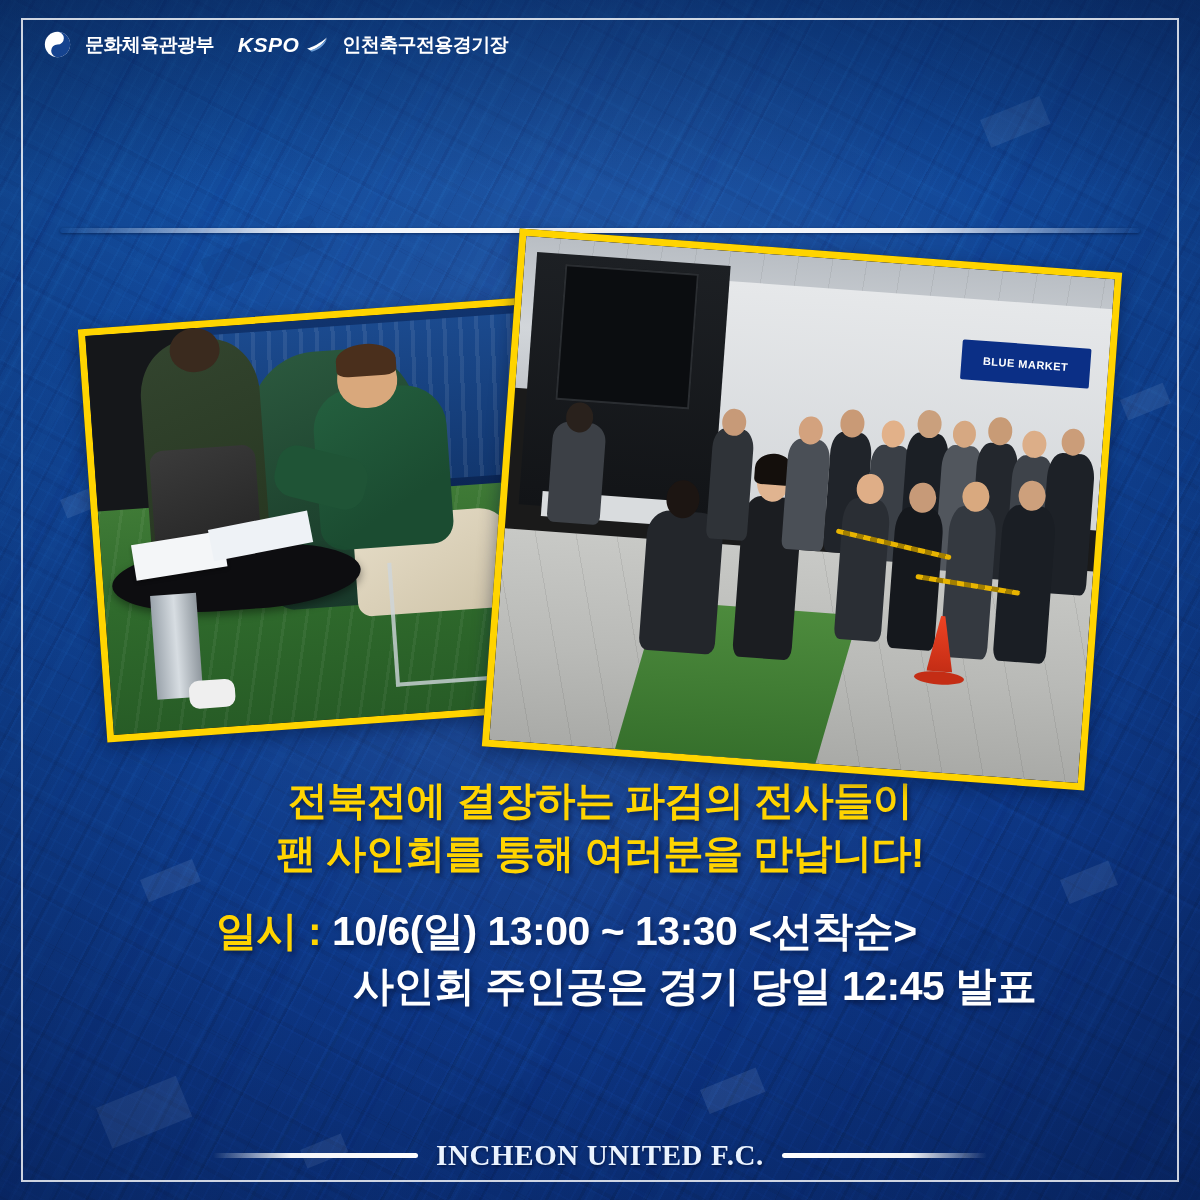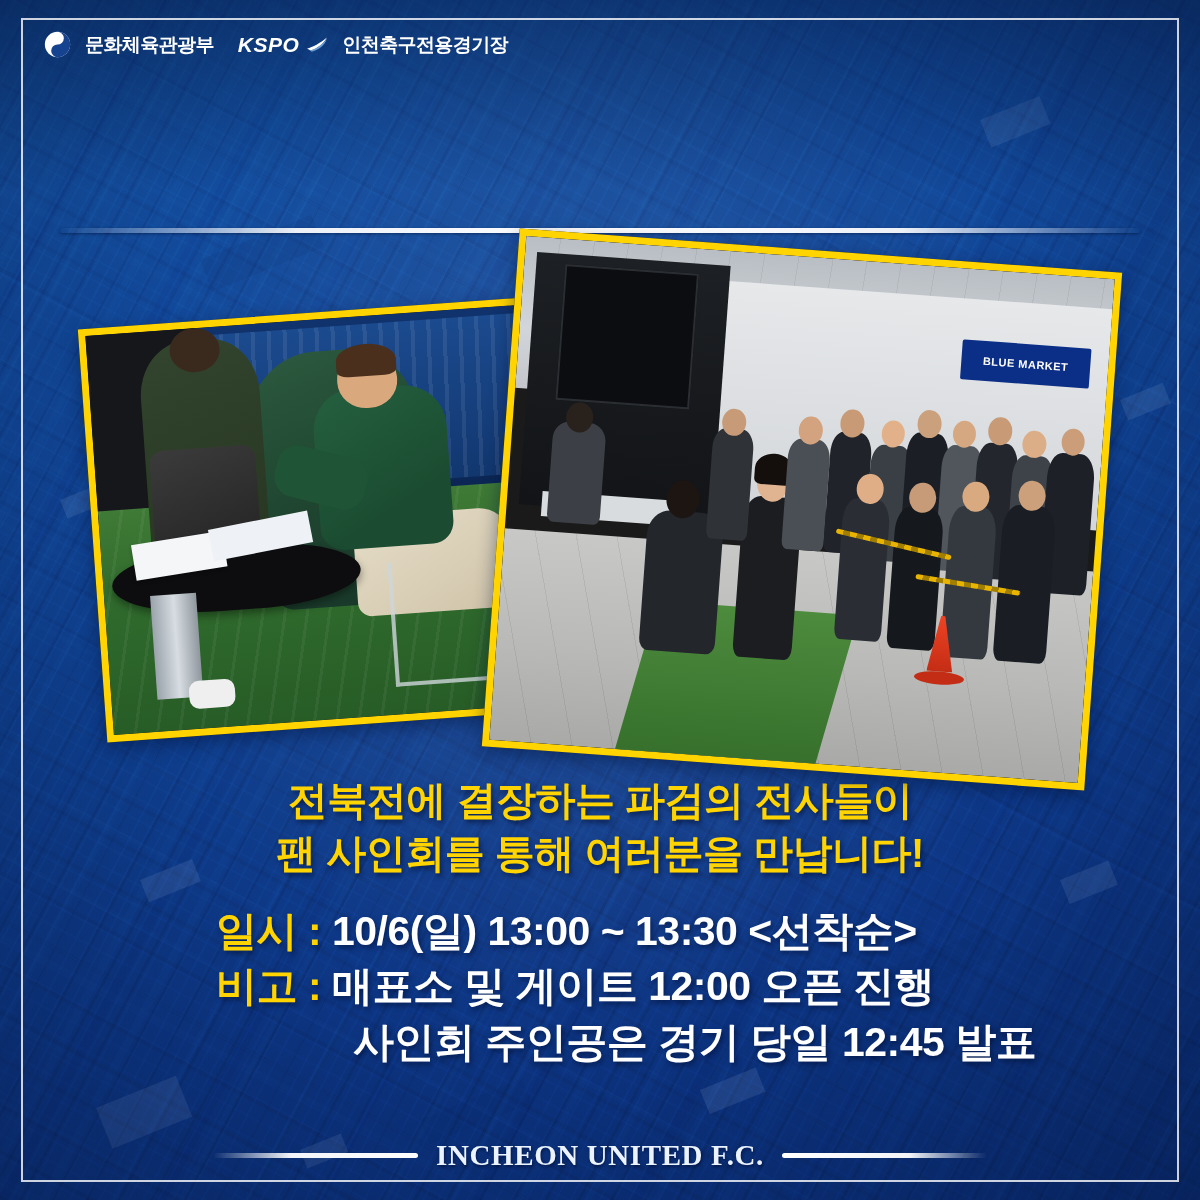--- a/index.html
+++ b/index.html
@@ -425,25 +425,20 @@
     <div>팬 사인회를 통해 여러분을 만납니다!</div>
   </div>
 
   <div class="details">
     <span class="detail-row">
       <span class="detail-label">일시</span>
       <span class="detail-sep">:</span>
       <span class="detail-value">10/6(일) 13:00 ~ 13:30 &lt;선착순&gt;</span>
     </span>
     <span class="detail-row">
-      <span class="detail-label">비고</span>
-      <span class="detail-sep">:</span>
-      <span class="detail-value">매표소 및 게이트 12:00 오픈 진행</span>
-    </span>
-    <span class="detail-row">
       <span class="detail-indent"></span>
       <span class="detail-value">사인회 주인공은 경기 당일 12:45 발표</span>
     </span>
   </div>
 
   <div class="footer">
     <span class="footer-line"></span>
     <span class="footer-text">INCHEON UNITED F.C.</span>
     <span class="footer-line right"></span>
   </div>

